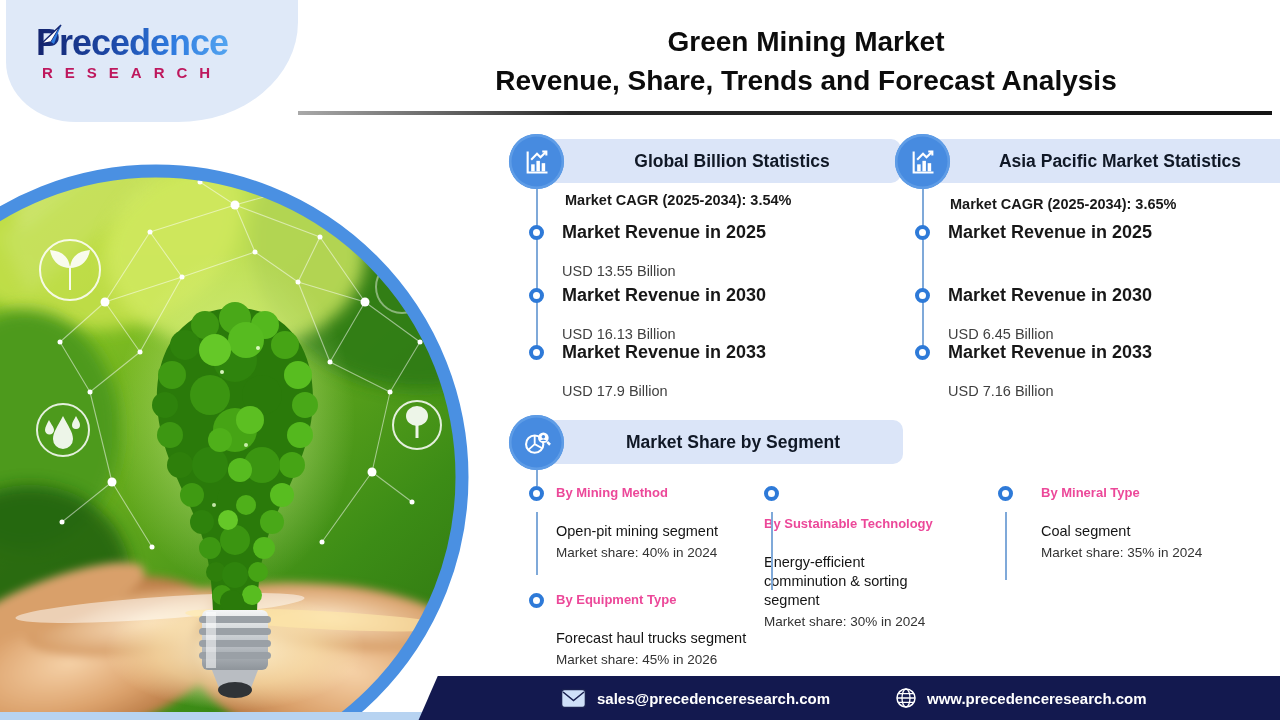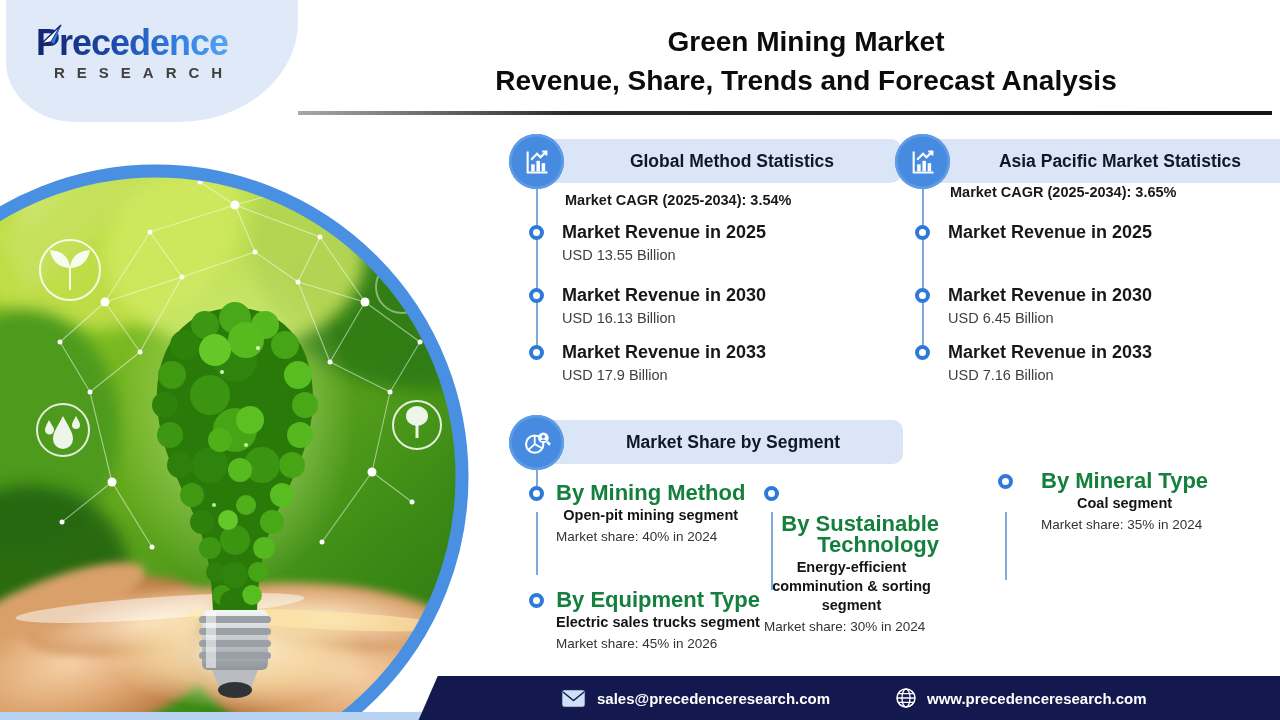--- a/index.html
+++ b/index.html
@@ -6,21 +6,21 @@
   .stage{position:relative;width:1280px;height:720px;background:#ffffff;overflow:hidden;
          font-family:"Liberation Sans","DejaVu Sans",sans-serif;}
   
   .logo-blob{position:absolute;left:6px;top:-28px;width:292px;height:150px;background:#dfe9f8;
              border-radius:24px 24px 120px 70px / 24px 24px 100px 60px;}
   .brand{position:absolute;left:36px;top:22px;font-size:36px;font-weight:bold;letter-spacing:-1px;color:#1d3f9e;}
   @supports (-webkit-background-clip:text){
     .brand{background:linear-gradient(90deg,#14246e 0%,#1d49a8 40%,#2f7ce0 72%,#53a4f0 100%);
            -webkit-background-clip:text;-webkit-text-fill-color:transparent;}
   }
-  .brand-sub{position:absolute;left:54px;top:64px;font-size:15px;font-weight:bold;letter-spacing:12px;color:#404040;}
+  .brand-sub{position:absolute;left:42px;top:64px;font-size:15px;font-weight:bold;letter-spacing:12px;color:#be185d;}
   .plane{position:absolute;left:40px;top:24px;}
   
   .title{position:absolute;left:400px;top:22px;width:812px;text-align:center;
          font-size:28px;font-weight:bold;color:#0c0c0c;line-height:39px;}
   .divider{position:absolute;left:298px;top:111px;width:974px;height:4px;
            background:linear-gradient(90deg,#a9a9a9,#2a2a2a 28%,#141414);}
   
   .photo{position:absolute;left:0;top:0;}
   .bottom-strip{position:absolute;left:0;top:712px;width:424px;height:8px;background:#b7d3f1;}
   
@@ -28,25 +28,25 @@
            align-items:center;justify-content:center;padding-left:46px;
            font-size:17.5px;font-weight:bold;color:#101826;}
   .sec-circle{position:absolute;width:55px;height:55px;border-radius:50%;background:#478be0;
               box-shadow:inset 0 0 0 2.5px #5e9ce6;display:flex;align-items:center;justify-content:center;}
   .cagr{position:absolute;font-size:14.5px;font-weight:bold;color:#191919;}
   .tline{position:absolute;width:2px;background:#7fa9d9;}
   
   .stat{position:absolute;display:flex;gap:18px;}
   .dot{width:7px;height:7px;border:4.6px solid #2e7ad8;border-radius:50%;background:#fff;flex:none;margin-top:4px;}
   .stat .lbl{font-size:18px;font-weight:bold;color:#171717;line-height:22px;white-space:nowrap;}
-  .stat .val{font-size:14.5px;color:#3f3f3f;line-height:20px;margin-top:2px;white-space:nowrap;}
+  .stat .val{font-size:14.5px;color:#3f3f3f;line-height:20px;margin-top:18px;white-space:nowrap;}
   
   .seg{position:absolute;display:flex;gap:12px;}
-  .seg .cat{font-size:22px;font-weight:bold;color:#15803d;line-height:21px;text-align:right;}
-  .seg .sname{font-size:14.5px;font-weight:bold;color:#141414;line-height:19px;margin-top:3px;text-align:center;}
+  .seg .cat{font-size:13px;font-weight:bold;color:#ec4899;line-height:21px;}
+  .seg .sname{font-size:14.5px;font-weight:normal;color:#141414;line-height:19px;margin-top:19px;}
   .seg .share{font-size:13.5px;color:#333333;line-height:18px;margin-top:3px;}
   
   .footer{position:absolute;left:0;top:676px;width:1280px;height:44px;background:#13194f;
           clip-path:polygon(34.2% 0,100% 0,100% 100%,32.7% 100%);}
   .f-item{position:absolute;top:0;height:44px;display:flex;align-items:center;gap:10px;
           color:#ffffff;font-size:15px;font-weight:bold;}
 </style>
 </head>
 <body>
 
@@ -240,21 +240,21 @@
         <path d="M76,416 C74,420 72,422 72,425 a4,4 0 0 0 8,0 C80,422 78,420 76,416 Z"></path>
         <ellipse cx="417" cy="416" rx="11" ry="10"></ellipse>
         <rect x="415.5" y="424" width="3" height="14"></rect>
       </g>
     </g>
 
     <circle cx="156" cy="477" r="306" fill="none" stroke="#4a90e2" stroke-width="13"></circle>
   </svg>
   <div class="bottom-strip"></div>
 
-  <div class="sec-box" style="left:517px;top:139px;width:338px;">Global Method Statistics</div>
+  <div class="sec-box" style="left:517px;top:139px;width:338px;">Global Billion Statistics</div>
   <div class="sec-circle" style="left:509px;top:134px;">
     <svg width="28" height="28" viewBox="0 0 24 24">
       <path d="M4,3 V21 H21" stroke="#fff" stroke-width="1.8" fill="none"></path>
       <rect x="7" y="14" width="3" height="6" fill="#fff"></rect>
         <rect x="11.5" y="11" width="3" height="9" fill="#fff"></rect>
       <rect x="16" y="13" width="3" height="7" fill="#fff"></rect>
       <path d="M7,10 L12,5 L15,8 L20,3" stroke="#fff" stroke-width="1.8" fill="none"></path>
       <path d="M16.5,3 H20 V6.5" stroke="#fff" stroke-width="1.8" fill="none"></path>
     </svg>
   </div>
@@ -286,21 +286,21 @@
   <div class="sec-circle" style="left:895px;top:134px;">
     <svg width="28" height="28" viewBox="0 0 24 24">
       <path d="M4,3 V21 H21" stroke="#fff" stroke-width="1.8" fill="none"></path>
       <rect x="7" y="14" width="3" height="6" fill="#fff"></rect>
         <rect x="11.5" y="11" width="3" height="9" fill="#fff"></rect>
       <rect x="16" y="13" width="3" height="7" fill="#fff"></rect>
       <path d="M7,10 L12,5 L15,8 L20,3" stroke="#fff" stroke-width="1.8" fill="none"></path>
       <path d="M16.5,3 H20 V6.5" stroke="#fff" stroke-width="1.8" fill="none"></path>
     </svg>
   </div>
-  <div class="cagr" style="left:950px;top:184px;">Market CAGR (2025-2034): 3.65%</div>
+  <div class="cagr" style="left:950px;top:196px;">Market CAGR (2025-2034): 3.65%</div>
   <div class="tline" style="left:922px;top:189px;height:164px;"></div>
   <div class="stat" style="left:915px;top:221px;">
     <span class="dot"></span>
     <span>
         <span class="lbl" style="display:block">Market Revenue in 2025</span>
       </span>
   </div>
   <div class="stat" style="left:915px;top:284px;">
     <span class="dot"></span>
     <span>
@@ -342,35 +342,35 @@
   <div class="seg" style="left:764px;top:482px;width:187px;flex-direction:column;">
     <span class="dot"></span>
     <span style="width:175px;">
         <span class="cat" style="display:block">By Sustainable Technology</span>
           <span class="sname" style="display:block">Energy-efficient comminution &amp; sorting segment</span>
           <span class="share" style="display:block;white-space:nowrap">Market share: 30% in 2024</span>
       </span>
   </div>
   <div class="tline" style="left:771px;top:512px;height:78px;"></div>
 
-  <div class="seg" style="left:998px;top:470px;width:220px;gap:28px;">
+  <div class="seg" style="left:998px;top:482px;width:220px;gap:28px;">
     <span class="dot"></span>
     <span>
         <span class="cat" style="display:block">By Mineral Type</span>
           <span class="sname" style="display:block">Coal segment</span>
           <span class="share" style="display:block">Market share: 35% in 2024</span>
       </span>
   </div>
   <div class="tline" style="left:1005px;top:512px;height:68px;"></div>
 
   <div class="seg" style="left:529px;top:589px;width:240px;">
     <span class="dot"></span>
     <span>
         <span class="cat" style="display:block">By Equipment Type</span>
-          <span class="sname" style="display:block">Electric sales trucks segment</span>
+          <span class="sname" style="display:block">Forecast haul trucks segment</span>
           <span class="share" style="display:block">Market share: 45% in 2026</span>
       </span>
   </div>
 
   <div class="footer">
     <div class="f-item" style="left:560px;">
       <svg width="27" height="21" viewBox="0 0 27 21">
         <rect x="1.5" y="1.5" width="24" height="18" rx="3" fill="#cfe0f8" stroke="#1a2150" stroke-width="1.6"></rect>
         <path d="M3,4 L13.5,12.5 L24,4" stroke="#1a2150" stroke-width="1.6" fill="none"></path>
       </svg>

